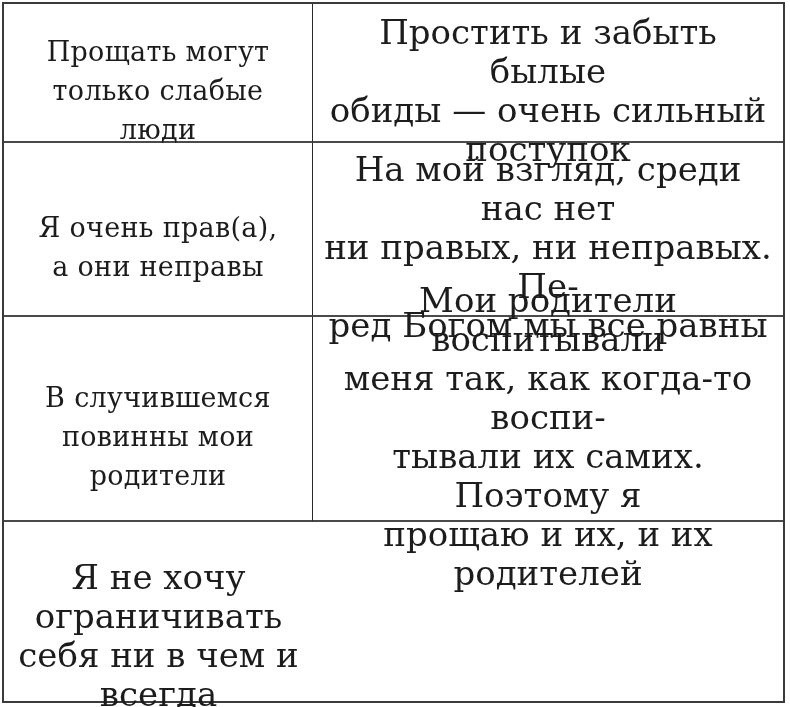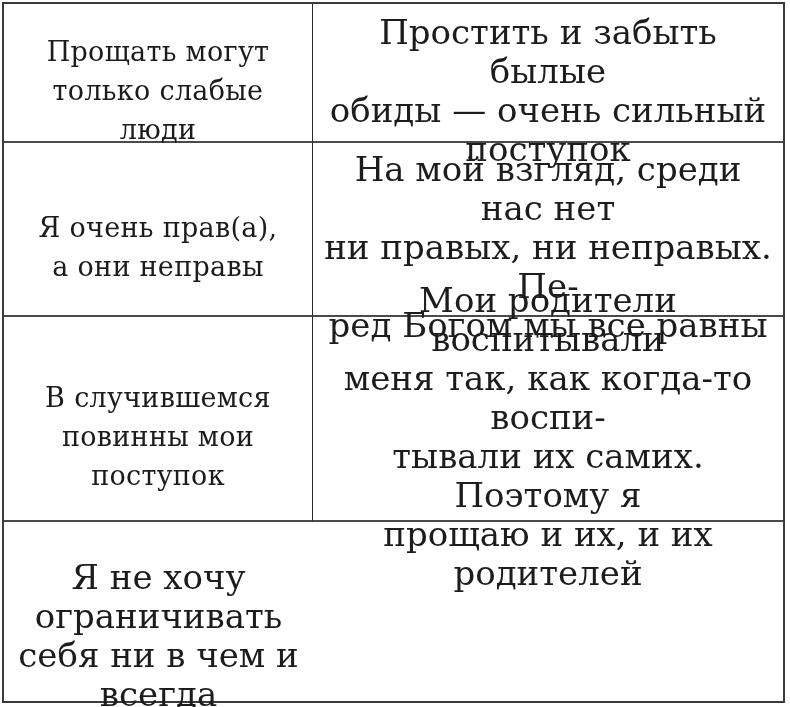--- a/index.html
+++ b/index.html
@@ -57,21 +57,21 @@
   </div>
   <div class="cell right">
     <div class="text">На мой взгляд, среди нас нет
 ни правых, ни неправых. Пе-
 ред Богом мы все равны</div>
   </div>
 
   <div class="cell left">
     <div class="text">В случившемся
 повинны мои
-поступок</div>
+родители</div>
   </div>
   <div class="cell right">
     <div class="text">Мои родители воспитывали
 меня так, как когда-то воспи-
 тывали их самих. Поэтому я
 прощаю и их, и их родителей</div>
   </div>
 
   <div class="cell right last">
     <div class="text">Я не хочу ограничивать

